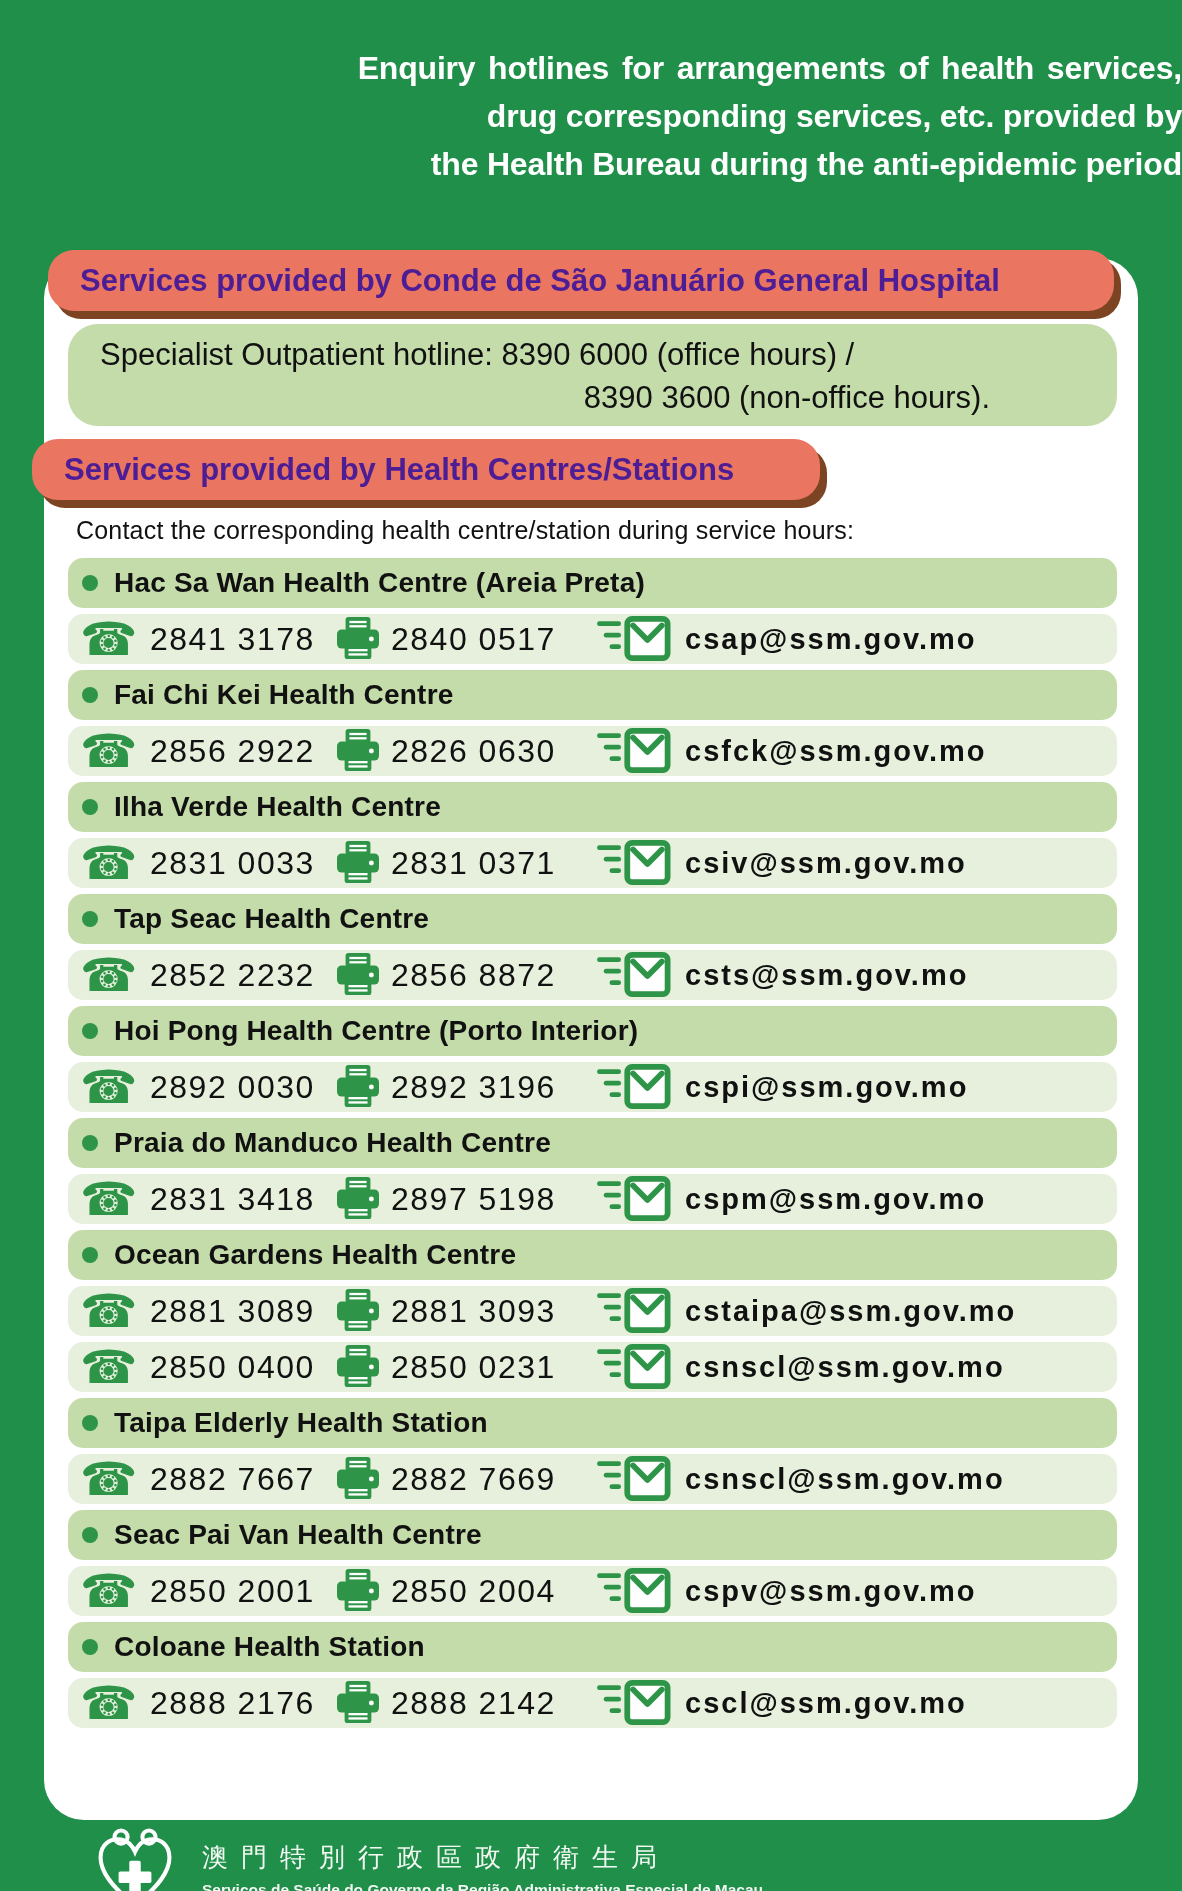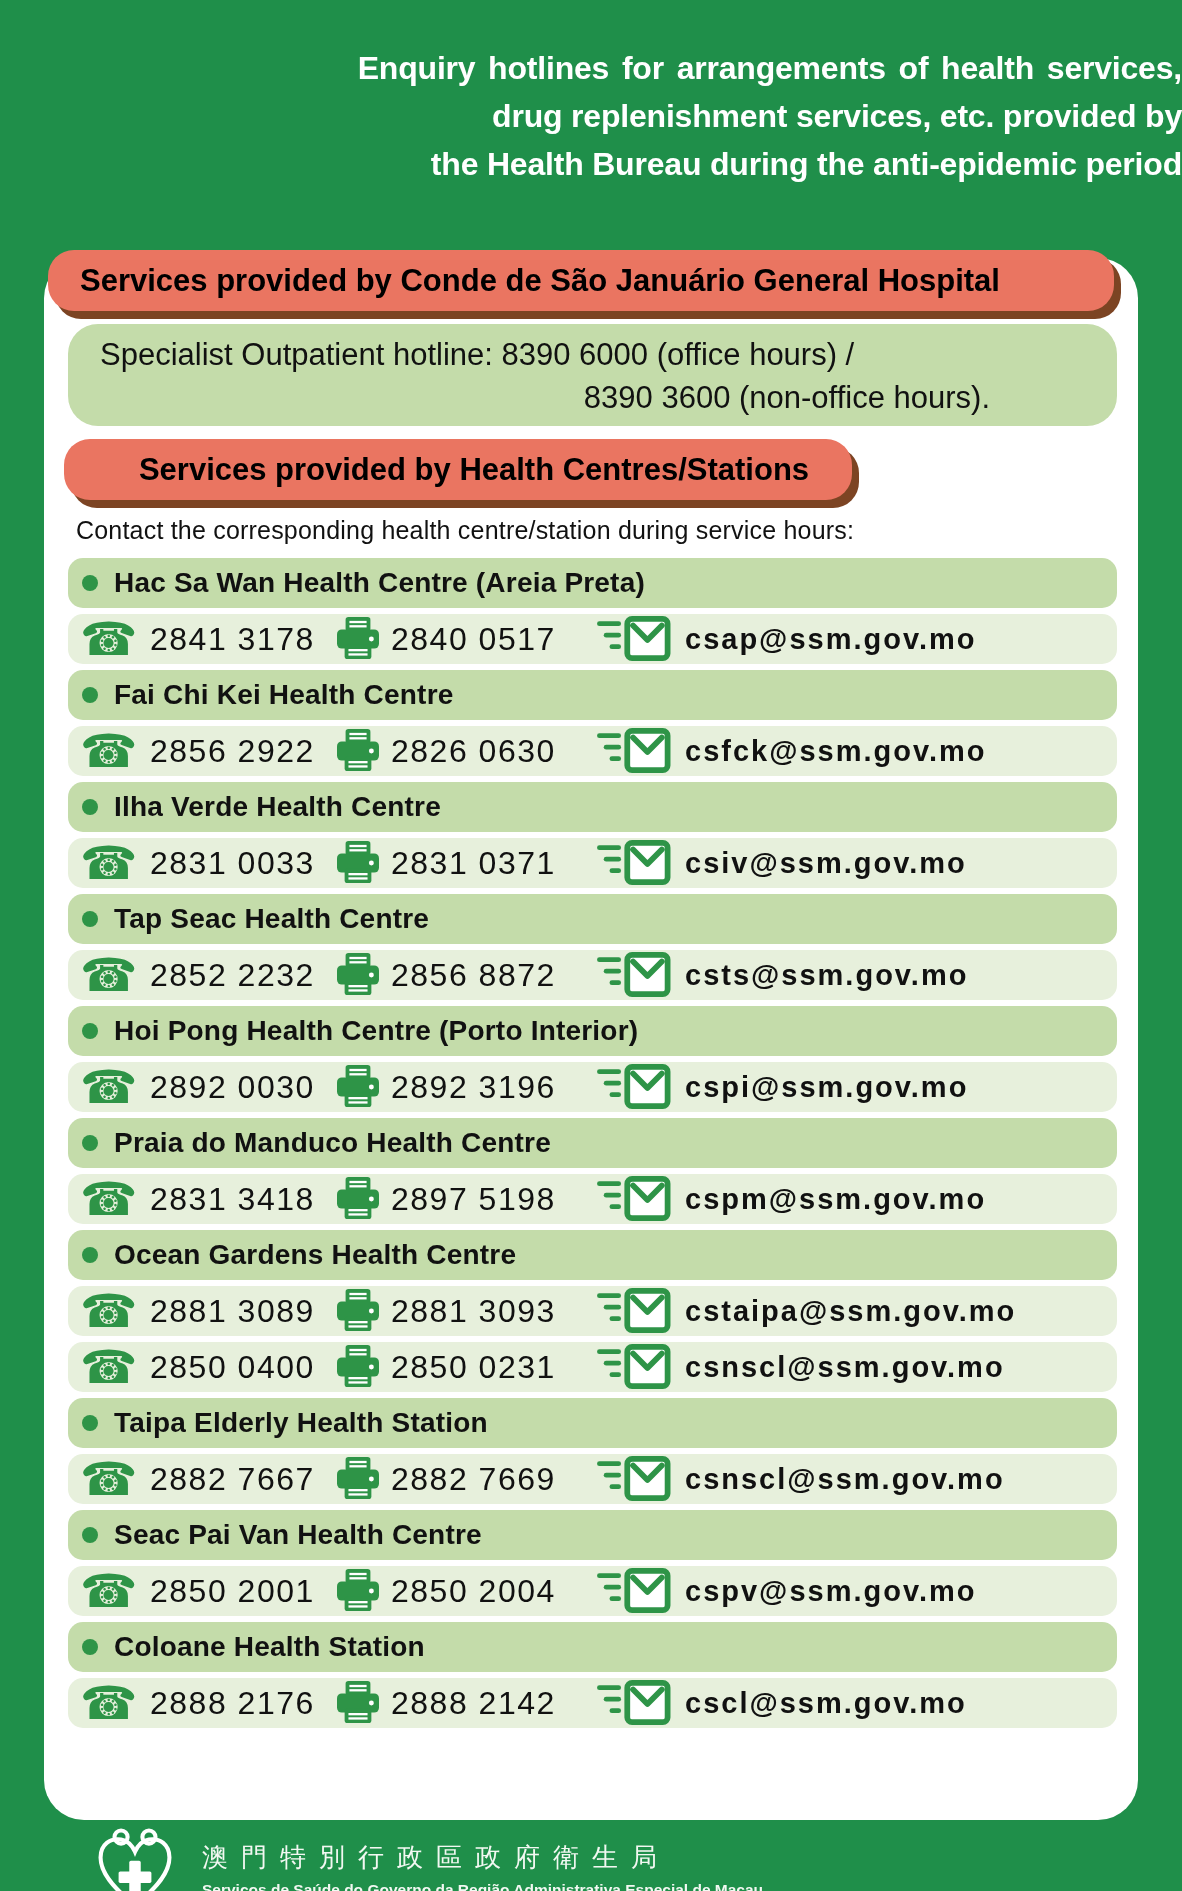--- a/index.html
+++ b/index.html
@@ -34,25 +34,25 @@
   
   .panel{
     position:absolute;left:44px;top:258px;width:1094px;height:1562px;
     background:var(--panel);border-radius:40px;
   }
 
   
   .hdr{
     position:absolute;height:61px;background:var(--header_bg);
     border-radius:26px;box-shadow:7px 8px 0 var(--header_shadow);
-    color:#000000;font-weight:bold;font-size:31px;line-height:61px;
+    color:#4c1d95;font-weight:bold;font-size:31px;line-height:61px;
     padding-left:32px;white-space:nowrap;
   }
   .hdr1{left:48px;top:250px;width:1066px;}
-  .hdr2{left:64px;top:439px;width:788px;text-align:center;}
+  .hdr2{left:32px;top:439px;width:788px;}
 
   
   .hotline-box{
     position:absolute;left:68px;top:324px;width:1049px;height:102px;
     background:var(--name_row_bg);border-radius:30px;
     font-size:31px;line-height:43px;color:var(--text_dark);
     padding-top:9px;
   }
   .hotline-box .hl1{padding-left:32px;}
   .hotline-box .hl2{text-align:right;padding-right:127px;}
@@ -107,21 +107,21 @@
   .org-zh{font-size:26px;letter-spacing:13px;white-space:nowrap;}
   .org-pt{font-size:15.5px;font-weight:bold;margin-top:6px;white-space:nowrap;}
 </style>
 </head>
 <body>
 
 <div class="page">
 
   <header class="title">
     <div class="t1">Enquiry hotlines for arrangements of health services,</div>
-    <div class="t2">drug replenishment services, etc. provided by</div>
+    <div class="t2">drug corresponding services, etc. provided by</div>
     <div class="t3">the Health Bureau during the anti-epidemic period</div>
   </header>
 
   <div class="panel"></div>
 
   <div class="hdr hdr1">
     <span>Services provided by Conde de São Januário General Hospital</span>
   </div>
 
   <div class="hotline-box">

